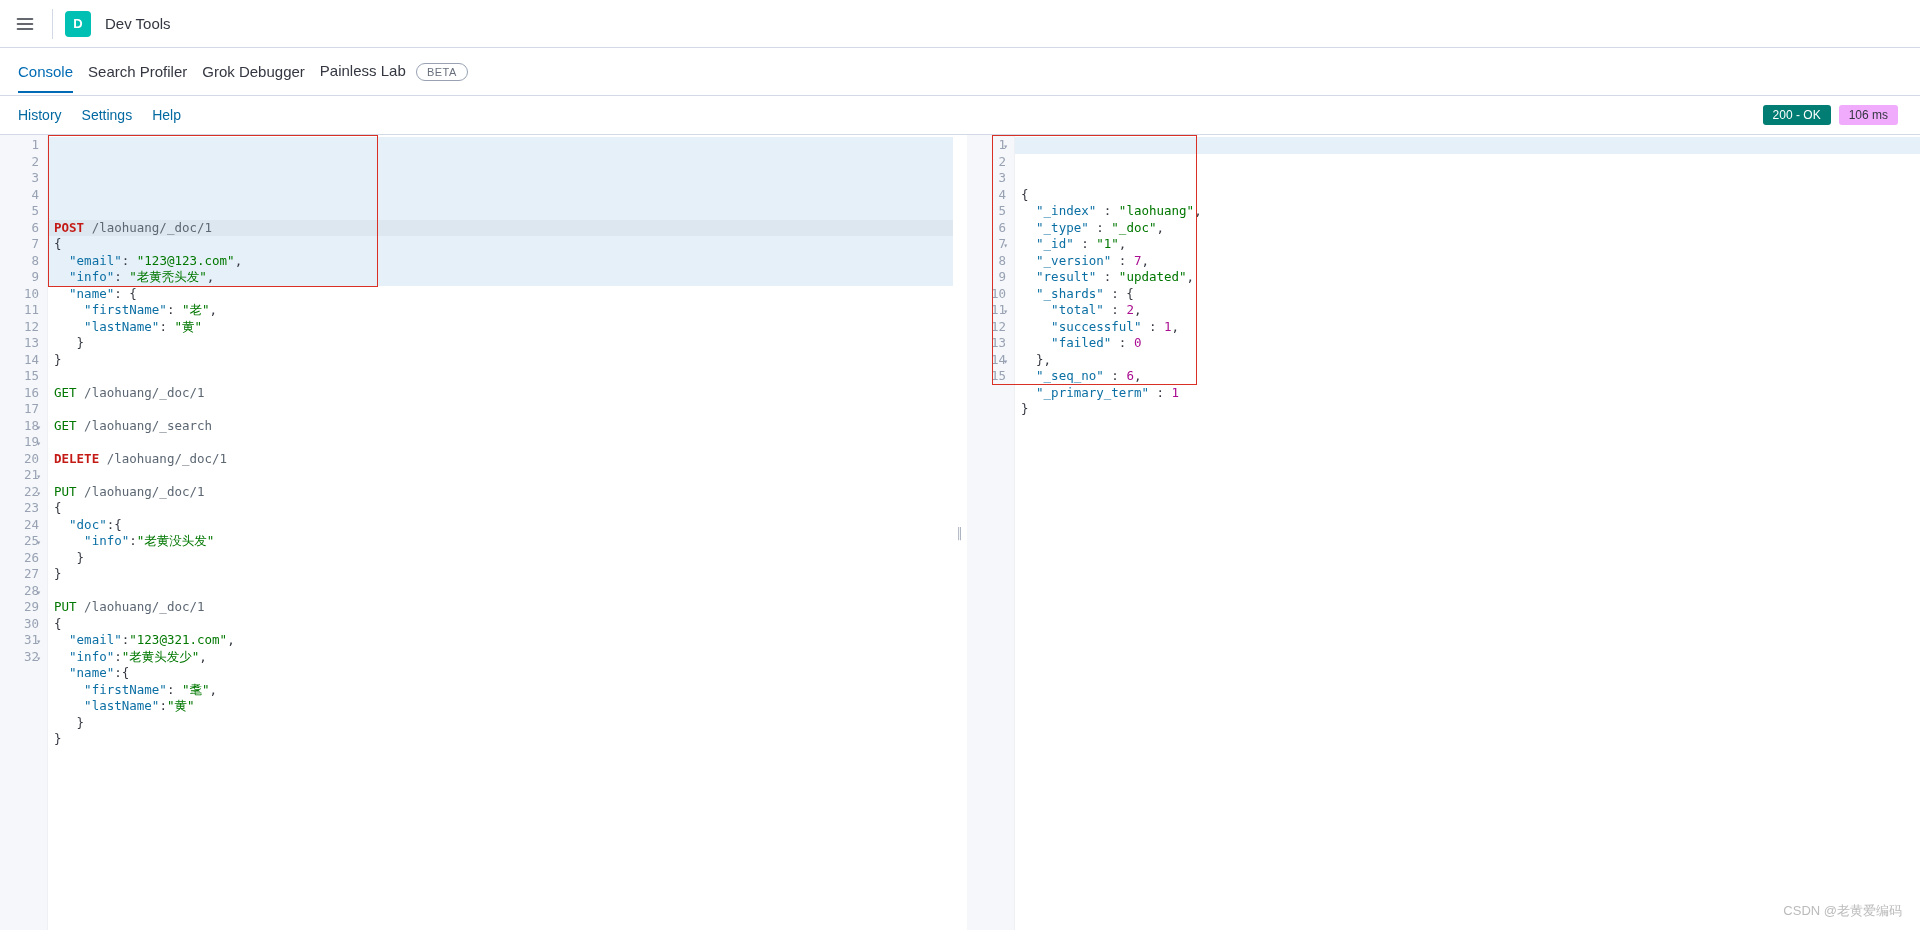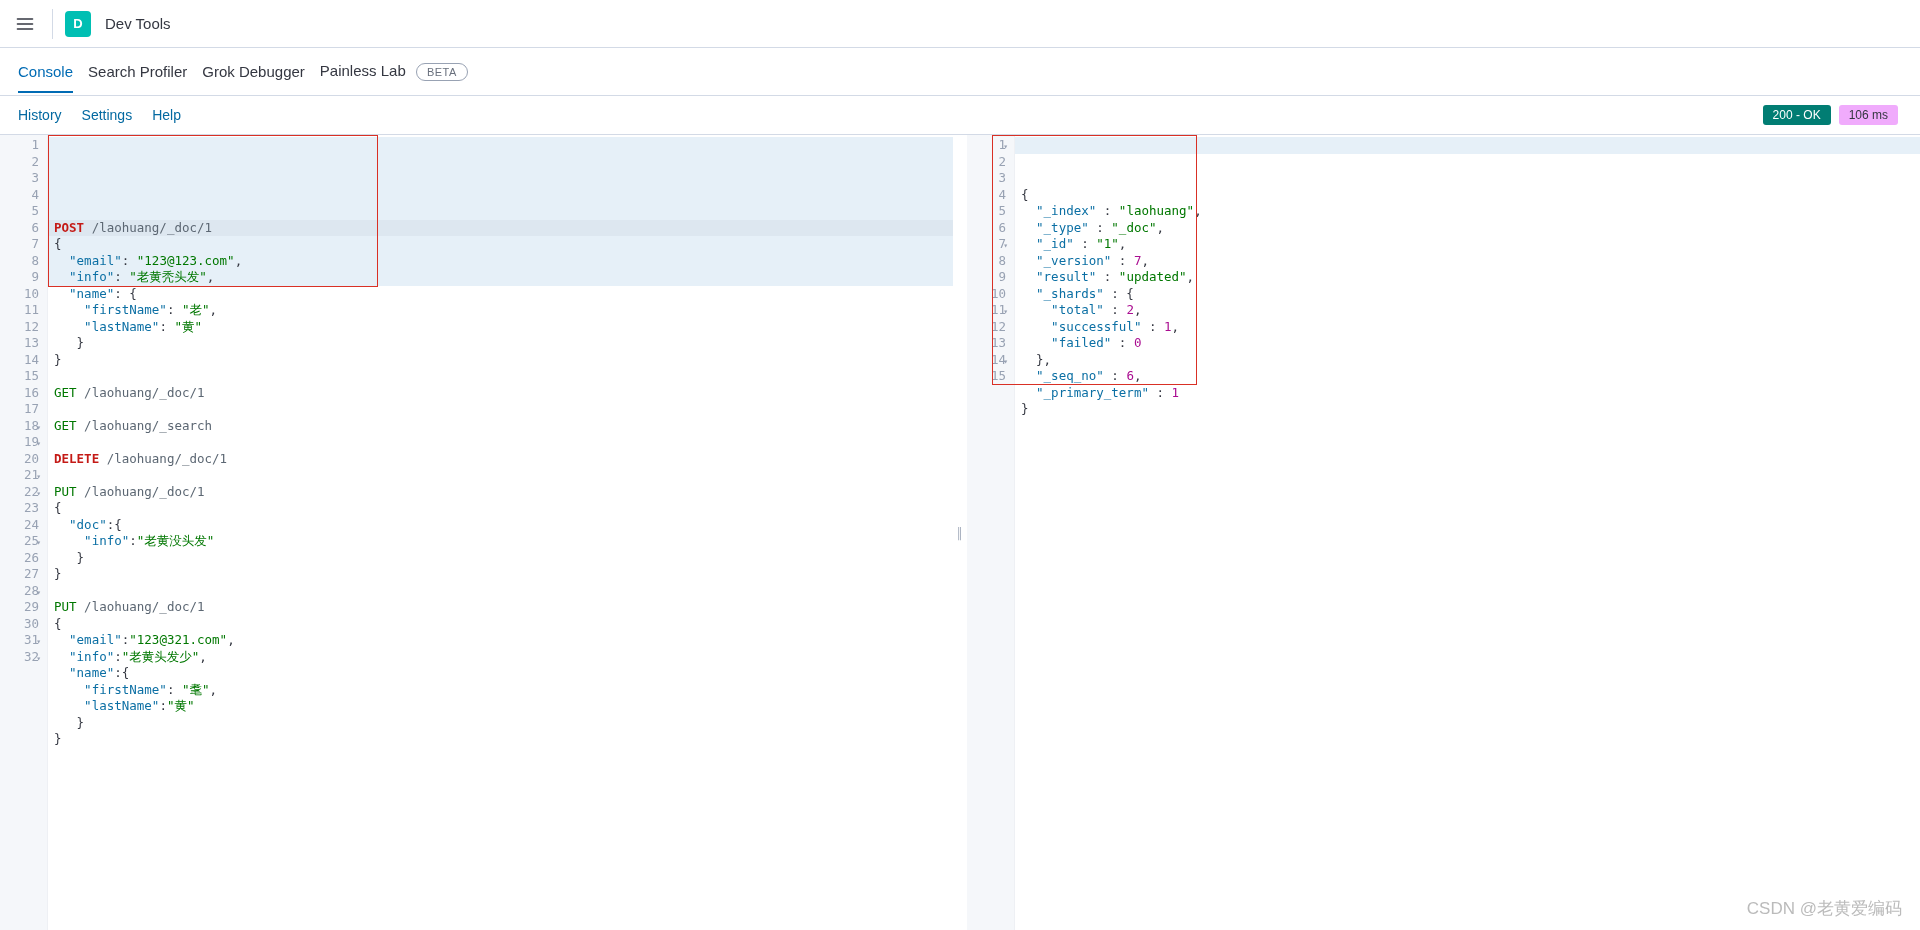--- a/index.html
+++ b/index.html
@@ -34,21 +34,21 @@
 .tok-method { color: #c41a16; font-weight: 700; }
 .tok-method-get { color: #007700; font-weight: 500; text-align: right; }
 .tok-url { color: #5c6773; }
 .tok-key { color: #0b6fa4; }
 .tok-str { color: #007700; }
 .tok-num { color: #aa0d91; }
 .splitter { width: 14px; cursor: col-resize; display: flex; align-items: center; justify-content: center; color: #98a2b3; font-size: 11px; }
 .actions { position: absolute; top: 2px; right: 20px; display: flex; gap: 8px; }
 .act-ico { width: 18px; height: 18px; cursor: pointer; }
 .redbox1 { position: absolute; border: 1.5px solid #d93025; pointer-events: none; }
-.watermark { position: fixed; right: 18px; bottom: 10px; color: #bbb; font-size: 17px; }
+.watermark { position: fixed; right: 18px; bottom: 10px; color: #bbb; font-size: 13px; }
 </style>
 </head>
 <body>
 
 <div class="topbar">
   <div class="hamburger">
     <svg viewBox="0 0 24 24">
         <path d="M3 6h18M3 12h18M3 18h18" stroke="#343741" stroke-width="2" stroke-linecap="round"></path>
       </svg>
   </div>

